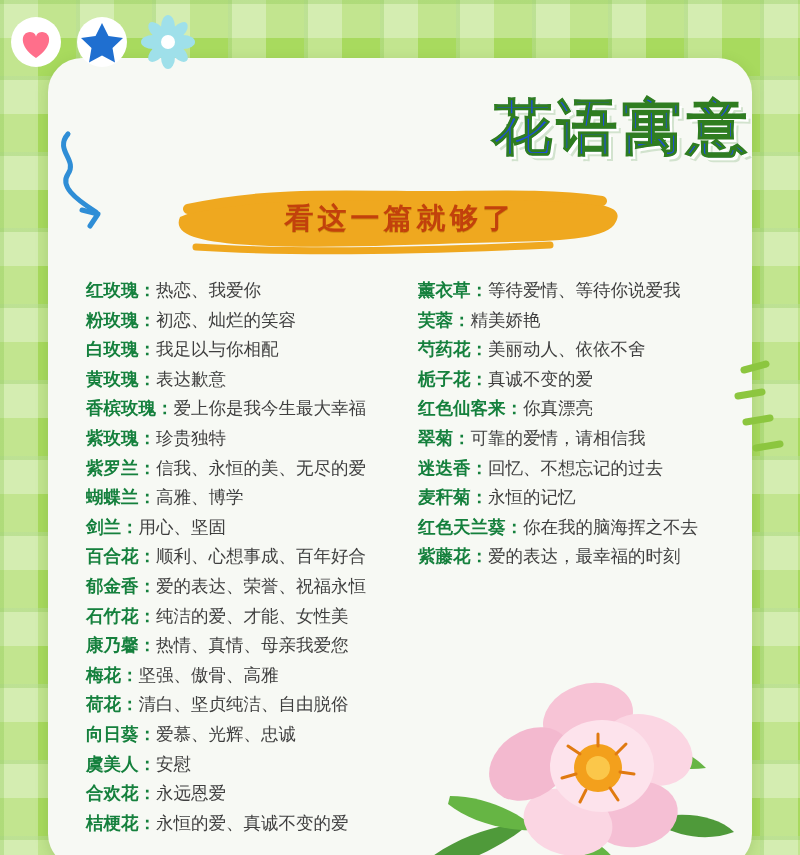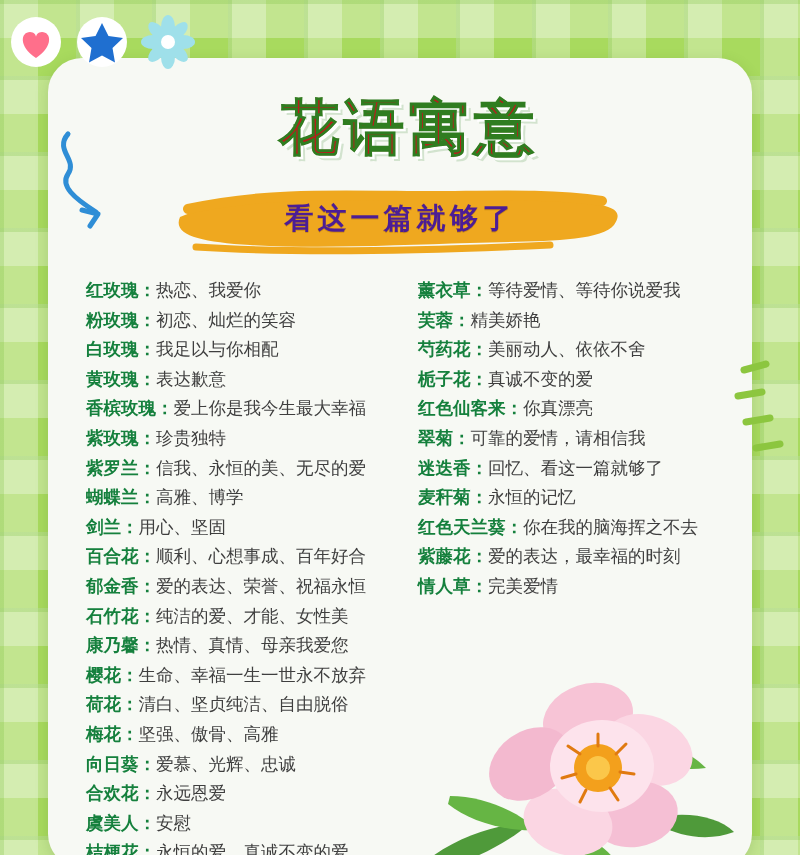--- a/index.html
+++ b/index.html
@@ -55,27 +55,27 @@
     height: 810px;
     background: #f7f9f4;
     border-radius: 34px;
     box-shadow: 0 4px 14px rgba(60,100,30,0.18);
     overflow: hidden;
     z-index: 4;
   }
 
   
   #title {
-    text-align: center;
+    text-align: right;
     margin-top: 30px;
     font-family: "DejaVu Sans", sans-serif;
     font-size: 60px;
     font-weight: bold;
     letter-spacing: 5px;
-    color: #b91c1c;
+    color: #1d4ed8;
     -webkit-text-stroke: 1px #2f7d20;
     text-shadow: 3px 3px 0 #ffffff, 5px 5px 0 rgba(47,125,32,0.18);
     padding-left: 18px;
   }
 
   
   #subtitle-wrap {
     position: relative;
     width: 460px;
     height: 76px;
@@ -90,21 +90,21 @@
   #subtitle {
     position: absolute;
     inset: 0;
     display: flex;
     align-items: center;
     justify-content: center;
     font-family: "DejaVu Sans", sans-serif;
     font-size: 29px;
     font-weight: bold;
     letter-spacing: 4px;
-    color: #4c1d95;
+    color: #c2410c;
     text-shadow: 0 1px 0 rgba(170,110,0,0.45);
     padding-bottom: 4px;
   }
 
   
   #columns {
     position: absolute;
     top: 218px;
     left: 0;
     width: 100%;
@@ -220,42 +220,40 @@
       <div class="entry"><span class="flower">黄玫瑰：</span><span>表达歉意</span></div>
       <div class="entry"><span class="flower">香槟玫瑰：</span><span>爱上你是我今生最大幸福</span></div>
       <div class="entry"><span class="flower">紫玫瑰：</span><span>珍贵独特</span></div>
       <div class="entry"><span class="flower">紫罗兰：</span><span>信我、永恒的美、无尽的爱</span></div>
       <div class="entry"><span class="flower">蝴蝶兰：</span><span>高雅、博学</span></div>
       <div class="entry"><span class="flower">剑兰：</span><span>用心、坚固</span></div>
       <div class="entry"><span class="flower">百合花：</span><span>顺利、心想事成、百年好合</span></div>
       <div class="entry"><span class="flower">郁金香：</span><span>爱的表达、荣誉、祝福永恒</span></div>
       <div class="entry"><span class="flower">石竹花：</span><span>纯洁的爱、才能、女性美</span></div>
       <div class="entry"><span class="flower">康乃馨：</span><span>热情、真情、母亲我爱您</span></div>
-      <div class="entry"><span class="flower">樱花：</span><span>生命、幸福一生一世永不放弃</span></div>
+      <div class="entry"><span class="flower">梅花：</span><span>坚强、傲骨、高雅</span></div>
       <div class="entry"><span class="flower">荷花：</span><span>清白、坚贞纯洁、自由脱俗</span></div>
-      <div class="entry"><span class="flower">梅花：</span><span>坚强、傲骨、高雅</span></div>
       <div class="entry"><span class="flower">向日葵：</span><span>爱慕、光辉、忠诚</span></div>
+      <div class="entry"><span class="flower">虞美人：</span><span>安慰</span></div>
       <div class="entry"><span class="flower">合欢花：</span><span>永远恩爱</span></div>
-      <div class="entry"><span class="flower">虞美人：</span><span>安慰</span></div>
       <div class="entry"><span class="flower">桔梗花：</span><span>永恒的爱、真诚不变的爱</span></div>
 
     </div>
 
     <div class="col right">
       <div class="entry"><span class="flower">薰衣草：</span><span>等待爱情、等待你说爱我</span></div>
       <div class="entry"><span class="flower">芙蓉：</span><span>精美娇艳</span></div>
       <div class="entry"><span class="flower">芍药花：</span><span>美丽动人、依依不舍</span></div>
       <div class="entry"><span class="flower">栀子花：</span><span>真诚不变的爱</span></div>
       <div class="entry"><span class="flower">红色仙客来：</span><span>你真漂亮</span></div>
       <div class="entry"><span class="flower">翠菊：</span><span>可靠的爱情，请相信我</span></div>
-      <div class="entry"><span class="flower">迷迭香：</span><span>回忆、看这一篇就够了</span></div>
+      <div class="entry"><span class="flower">迷迭香：</span><span>回忆、不想忘记的过去</span></div>
       <div class="entry"><span class="flower">麦秆菊：</span><span>永恒的记忆</span></div>
       <div class="entry"><span class="flower">红色天兰葵：</span><span>你在我的脑海挥之不去</span></div>
       <div class="entry"><span class="flower">紫藤花：</span><span>爱的表达，最幸福的时刻</span></div>
-      <div class="entry"><span class="flower">情人草：</span><span>完美爱情</span></div>
     </div>
   </div>
 
   <svg id="flower" viewBox="0 0 320 230">
 
     <g>
       <path d="M10 212 C40 190 78 178 112 176 C86 198 52 216 12 224 Z" fill="#4f9a3a"></path>
       <path d="M30 150 C62 150 96 164 118 184 C88 186 50 176 28 158 Z" fill="#66b544"></path>
       <path d="M112 104 C126 124 132 150 128 172 C112 154 104 126 106 106 Z" fill="#4f9a3a"></path>
       <path d="M212 94 C238 92 268 104 286 122 C258 126 228 118 210 104 Z" fill="#66b544"></path>

